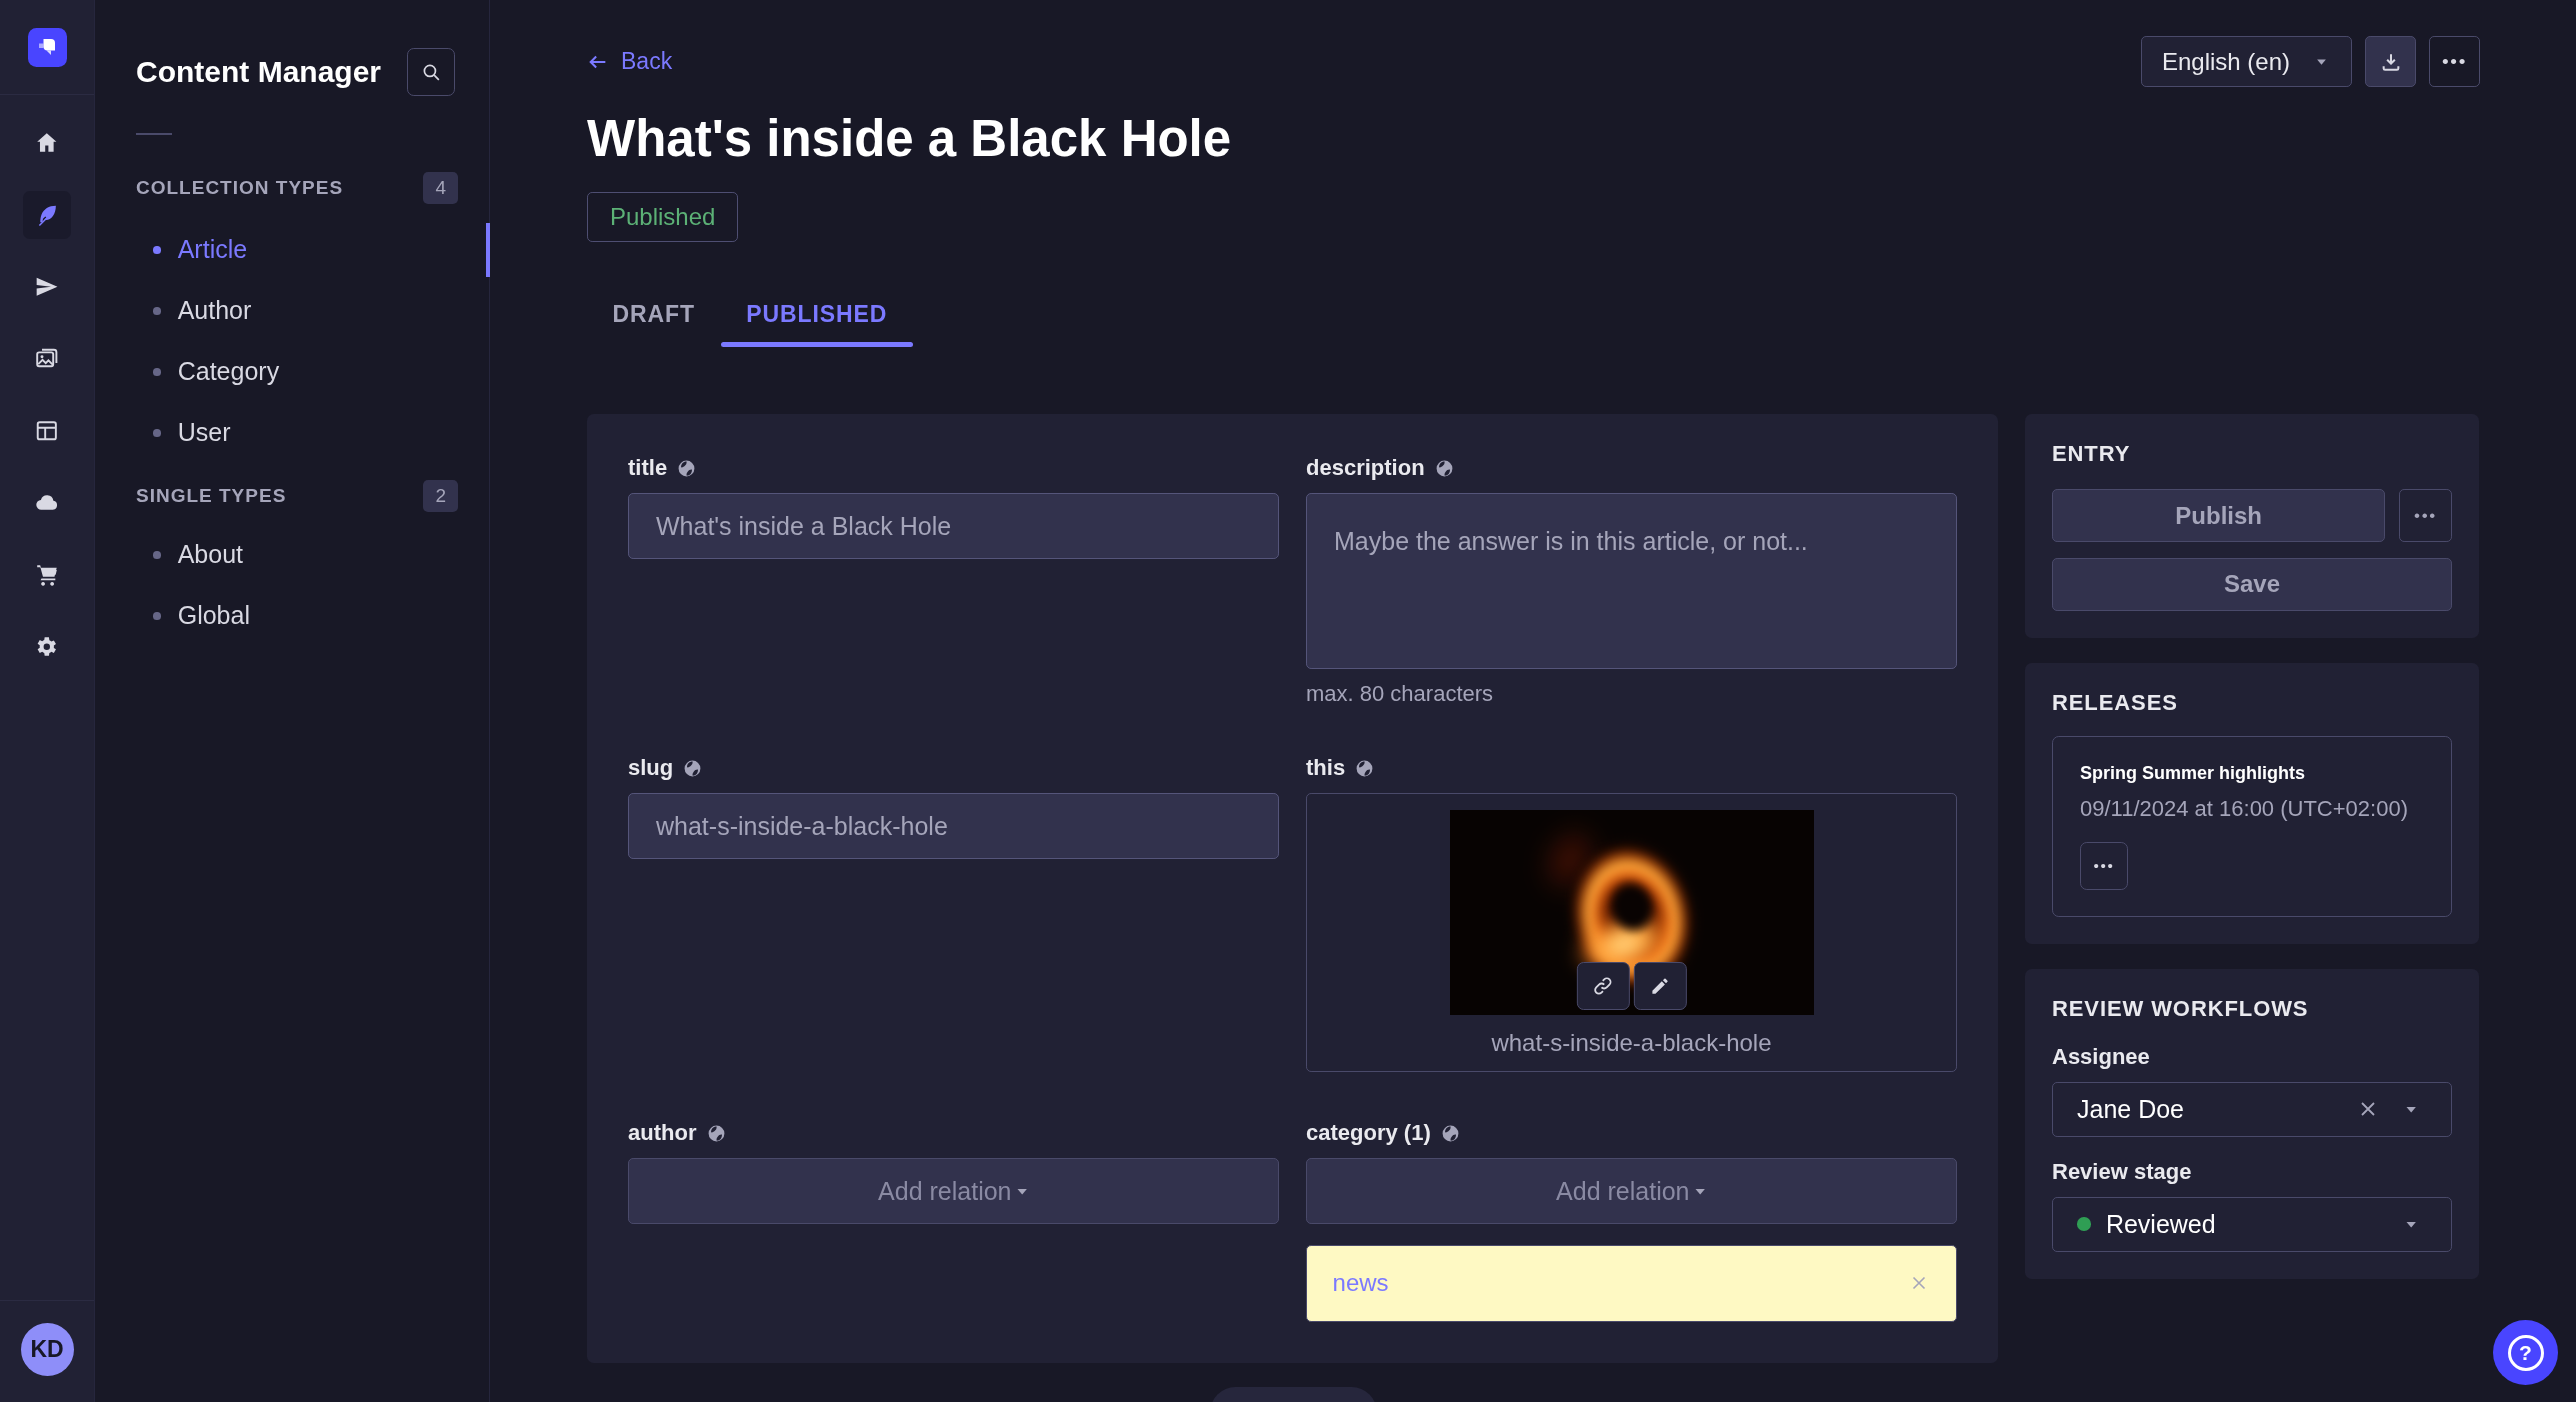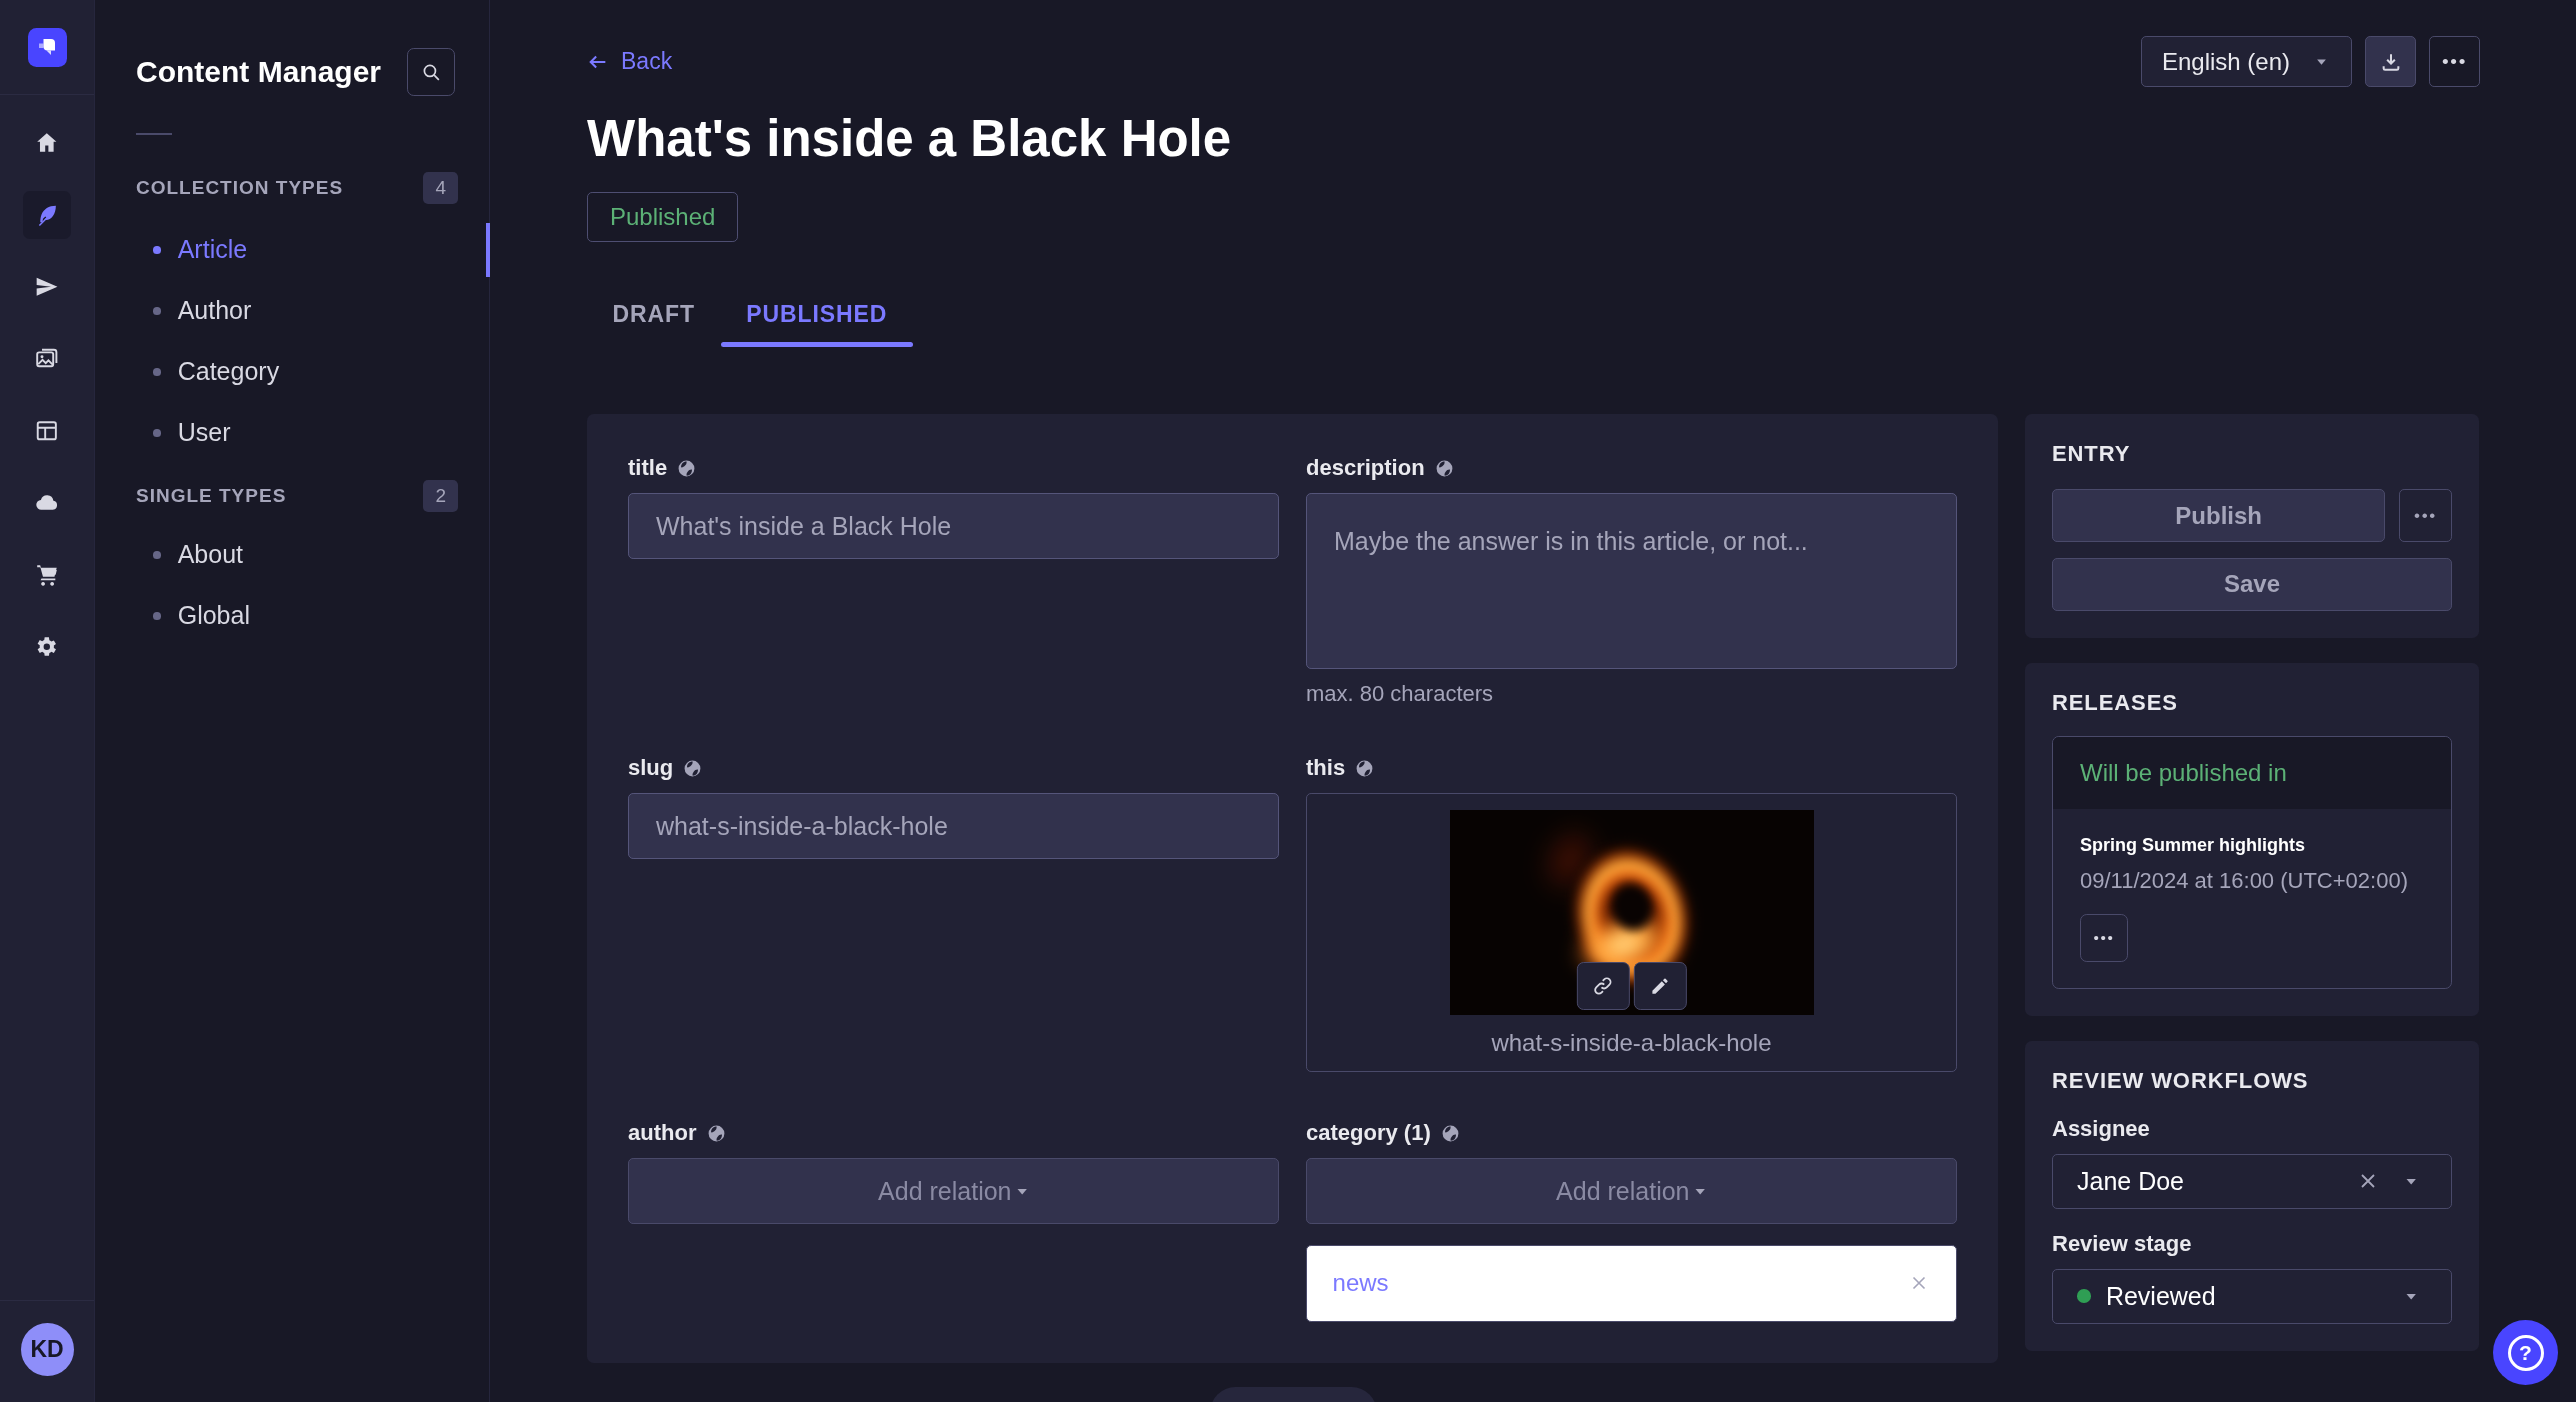--- a/index.html
+++ b/index.html
@@ -104,21 +104,21 @@
              background:radial-gradient(closest-side, #ffdf8d 0%, #ffa23a 45%, rgba(255,120,20,0.35) 72%, transparent 100%);
              filter:blur(7.7px); }
   .bh-hole { position:absolute; left:50%; top:47%; width:49px; height:58px;
              transform:translate(-50%,-50%) rotate(-14deg); border-radius:50%;
              background:radial-gradient(closest-side, #090302 55%, rgba(9,3,2,0) 100%); filter:blur(2.6px); }
   .cover-actions { position:absolute; top:168px; left:50%; transform:translateX(-50%); display:flex; gap:4.3px; }
   .cover-action { width:53px; height:48px; background:#212134; border:0.9px solid #4a4a6a; border-radius:6.8px;
                   color:#d9d9e3; display:flex; align-items:center; justify-content:center; cursor:pointer; }
   .cover-caption { margin-top:13.6px; font-size:24px; color:#a5a5ba; }
 
-  .relation-item { margin-top:20.4px; height:77px; background:#ffffff; border:0.9px solid #4a4a6a; border-radius:5.1px;
+  .relation-item { margin-top:20.4px; height:77px; background:#fef9c3; border:0.9px solid #4a4a6a; border-radius:5.1px;
                    display:flex; align-items:center; justify-content:space-between; padding:0 25.6px; }
   .relation-link { color:#7b79ff; font-size:24px; cursor:pointer; }
   .x-btn { color:#a5a5ba; cursor:pointer; display:flex; }
 
   
   .side-col { width:454px; display:flex; flex-direction:column; gap:25px; }
   .side-panel { background:#212134; border-radius:6.8px; padding:27px; }
   .side-title { font-size:22px; font-weight:600; letter-spacing:0.9px; color:#eaeaef; }
   .btn-row { display:flex; gap:13.6px; margin-top:22px; }
   .btn { height:53px; background:#32324d; border:0.9px solid #4a4a6a; border-radius:5.1px; color:#a5a5ba;
@@ -441,21 +441,20 @@
           <button class="btn btn-more">
             <span style="font-size:17px; letter-spacing:1.7px;">•••</span>
           </button>
         </div>
         <button class="btn btn-save">Save</button>
       </section>
 
       <section class="side-panel">
         <div class="side-title">RELEASES</div>
         <div class="release-card">
-          <div class="release-head">Will be published in</div>
           <div class="release-body">
             <div class="release-name">Spring Summer highlights</div>
             <div class="release-date">09/11/2024 at 16:00 (UTC+02:00)</div>
             <button class="release-more">
               <span style="font-size:15.3px; letter-spacing:1.7px;">•••</span>
             </button>
           </div>
         </div>
       </section>
 

